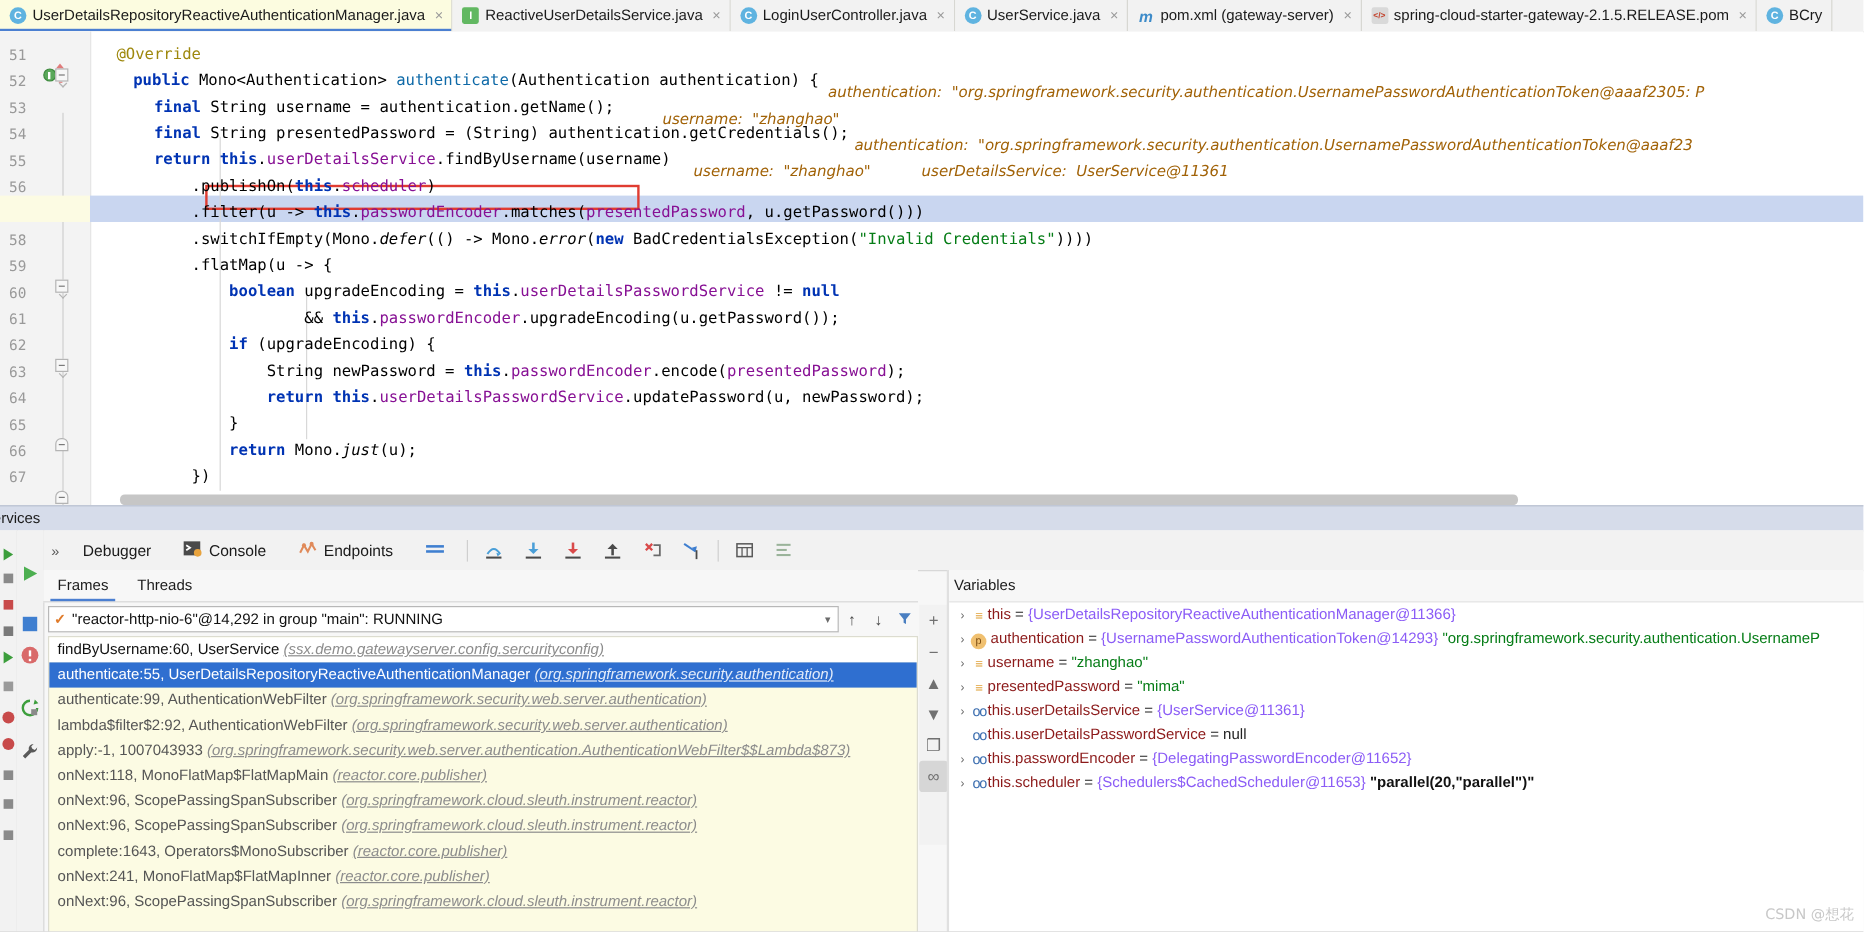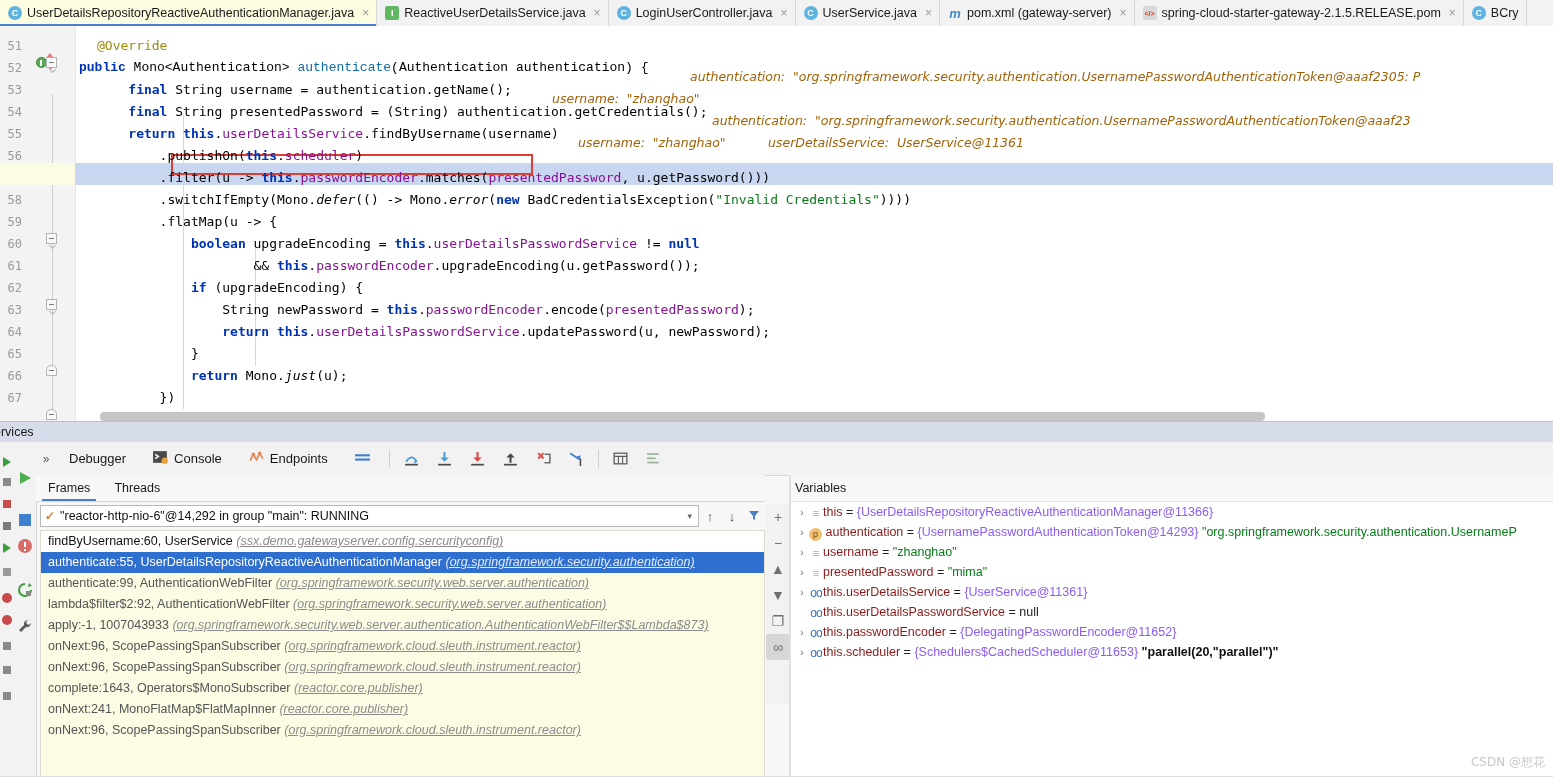--- a/index.html
+++ b/index.html
@@ -263,21 +263,21 @@
     <div class="foldbox" style="top:339px;border-radius:5px 5px 0 0"></div>
     <div class="foldbox" style="top:383px;border-radius:5px 5px 0 0"></div>
 
     <div class="codearea" id="codearea">
       <div class="hlline" style="top:137px"></div>
       <div class="indentguide" style="left:108px;top:88px;height:295px;"></div>
       <div class="indentguide" style="left:180px;top:220px;height:120px;"></div>
       <div class="selbox" style="left:96px;top:128px;width:362px;"></div>
       <div class="hscroll" style="left:25px;bottom:0;width:1165px;"></div>
     <div class="codeline" style="top: 9px; left: 22px;"><span class="ann">@Override</span></div>
-        <div class="codeline" style="top: 31px; left: 4px; font-family: Liberation Mono, monospace;"><span class="kw">public</span> Mono&lt;Authentication&gt; <span class="typ">authenticate</span>(Authentication authentication) {</div>
+        <div class="codeline" style="top: 31px; left: 36px;"><span class="kw">public</span> Mono&lt;Authentication&gt; <span class="typ">authenticate</span>(Authentication authentication) {</div>
         <div class="codeline" style="top: 53px; left: 22px;">    <span class="kw">final</span> String username = authentication.getName();</div>
         <div class="codeline" style="top: 75px; left: 22px;">    <span class="kw">final</span> String presentedPassword = (String) authentication.getCredentials();</div>
         <div class="codeline" style="top: 97px; left: 22px;">    <span class="kw">return</span> <span class="kw">this</span>.<span class="fld">userDetailsService</span>.findByUsername(username)</div>
         <div class="codeline" style="top: 119px; left: 22px;">        .publishOn(<span class="kw">this</span>.<span class="fld">scheduler</span>)</div>
         <div class="codeline" style="top: 141px; left: 22px;">        .filter(u -&gt; <span class="kw">this</span>.<span class="fld">passwordEncoder</span>.matches(<span class="fld">presentedPassword</span>, u.getPassword()))</div>
         <div class="codeline" style="top: 163px; left: 22px;">        .switchIfEmpty(Mono.<span class="mthi">defer</span>(() -&gt; Mono.<span class="mthi">error</span>(<span class="kw">new</span> BadCredentialsException(<span class="str">"Invalid Credentials"</span>))))</div>
         <div class="codeline" style="top: 185px; left: 22px;">        .flatMap(u -&gt; {</div>
         <div class="codeline" style="top: 207px; left: 22px; text-align: center;">            <span class="kw">boolean</span> upgradeEncoding = <span class="kw">this</span>.<span class="fld">userDetailsPasswordService</span> != <span class="kw">null</span></div>
         <div class="codeline" style="top: 229px; left: 22px;">                    &amp;&amp; <span class="kw">this</span>.<span class="fld">passwordEncoder</span>.upgradeEncoding(u.getPassword());</div>
         <div class="codeline" style="top: 251px; left: 22px;">            <span class="kw">if</span> (upgradeEncoding) {</div>
@@ -461,20 +461,21 @@
           </svg>
       </span>
     </div>
 
     <div class="frames" id="frameslist">
         <div class="frow white"><span>findByUsername:60, UserService</span> <span class="pkg">(ssx.demo.gatewayserver.config.sercurityconfig)</span></div>
         <div class="frow sel"><span>authenticate:55, UserDetailsRepositoryReactiveAuthenticationManager</span> <span class="pkg">(org.springframework.security.authentication)</span></div>
         <div class="frow"><span>authenticate:99, AuthenticationWebFilter</span> <span class="pkg">(org.springframework.security.web.server.authentication)</span></div>
         <div class="frow"><span>lambda$filter$2:92, AuthenticationWebFilter</span> <span class="pkg">(org.springframework.security.web.server.authentication)</span></div>
         <div class="frow"><span>apply:-1, 1007043933</span> <span class="pkg">(org.springframework.security.web.server.authentication.AuthenticationWebFilter$$Lambda$873)</span></div>
+        <div class="frow"><span>onNext:118, MonoFlatMap$FlatMapMain</span> <span class="pkg">(reactor.core.publisher)</span></div>
         <div class="frow"><span>onNext:96, ScopePassingSpanSubscriber</span> <span class="pkg">(org.springframework.cloud.sleuth.instrument.reactor)</span></div>
         <div class="frow"><span>onNext:96, ScopePassingSpanSubscriber</span> <span class="pkg">(org.springframework.cloud.sleuth.instrument.reactor)</span></div>
         <div class="frow"><span>complete:1643, Operators$MonoSubscriber</span> <span class="pkg">(reactor.core.publisher)</span></div>
         <div class="frow"><span>onNext:241, MonoFlatMap$FlatMapInner</span> <span class="pkg">(reactor.core.publisher)</span></div>
         <div class="frow"><span>onNext:96, ScopePassingSpanSubscriber</span> <span class="pkg">(org.springframework.cloud.sleuth.instrument.reactor)</span></div>
       </div>
 
     <div class="sidebtns" id="sidebtns">
         <div class="sbtn">+</div>
         <div class="sbtn">−</div>

